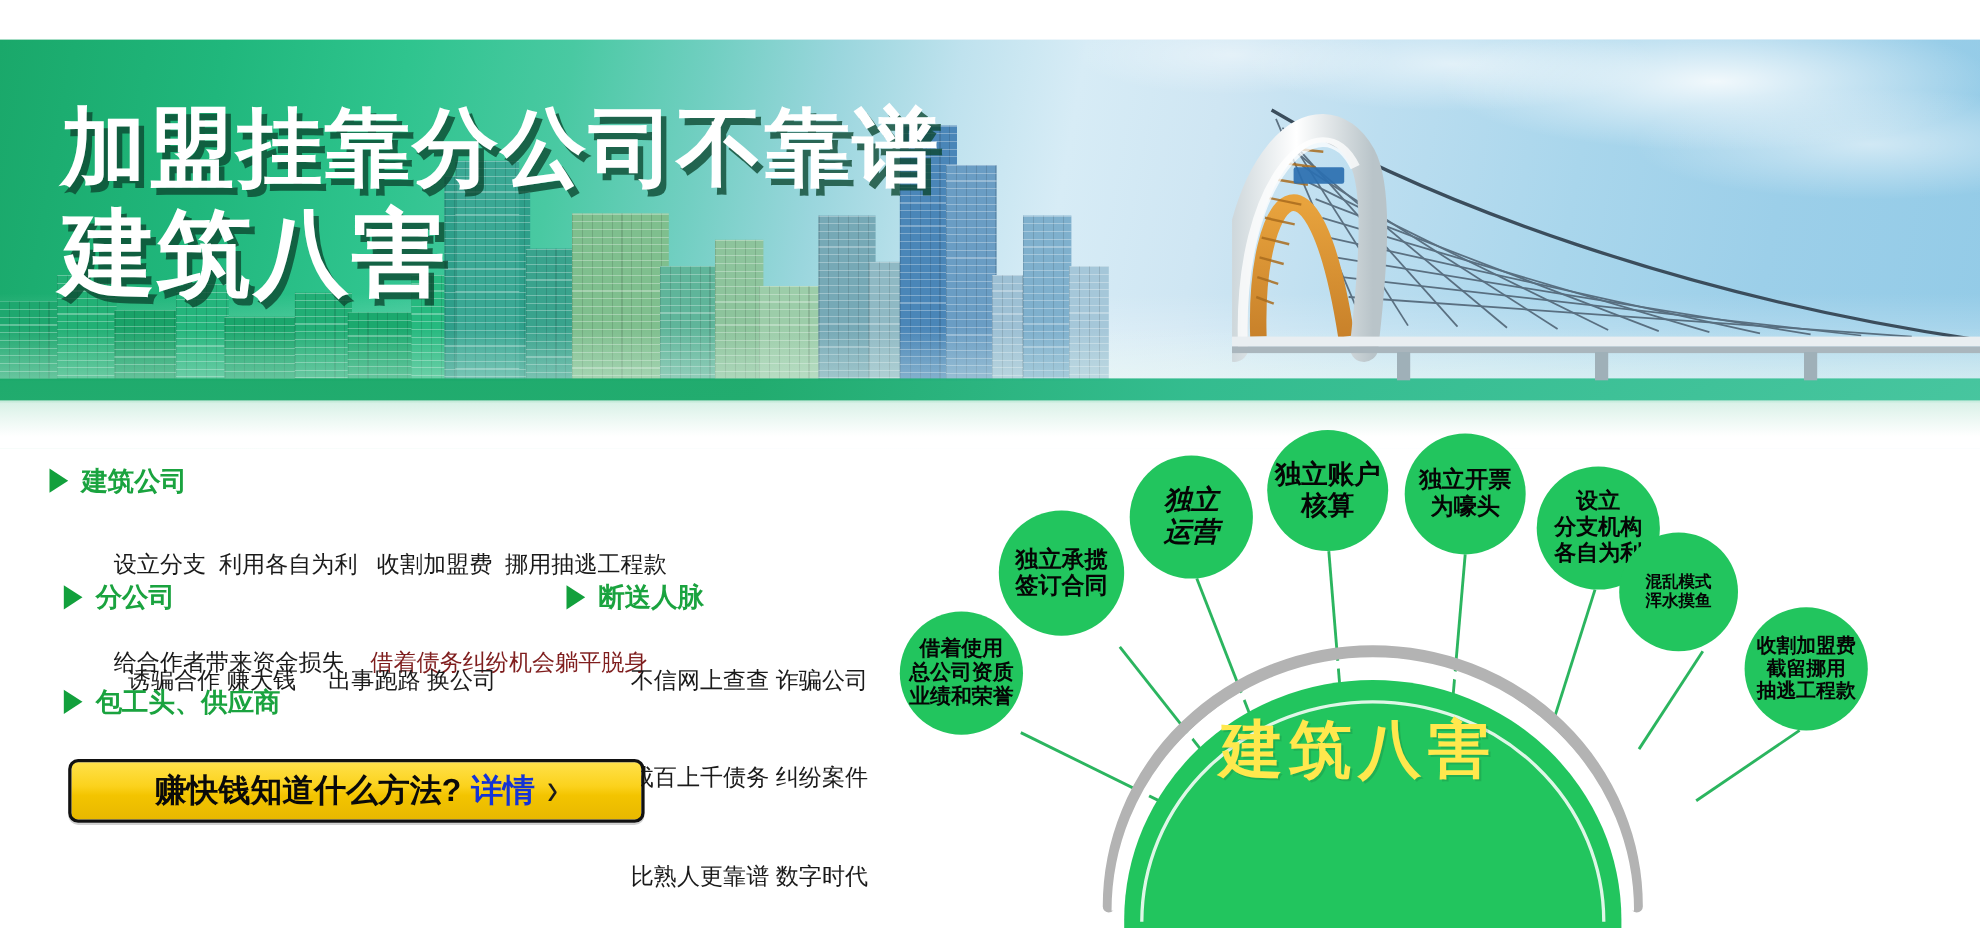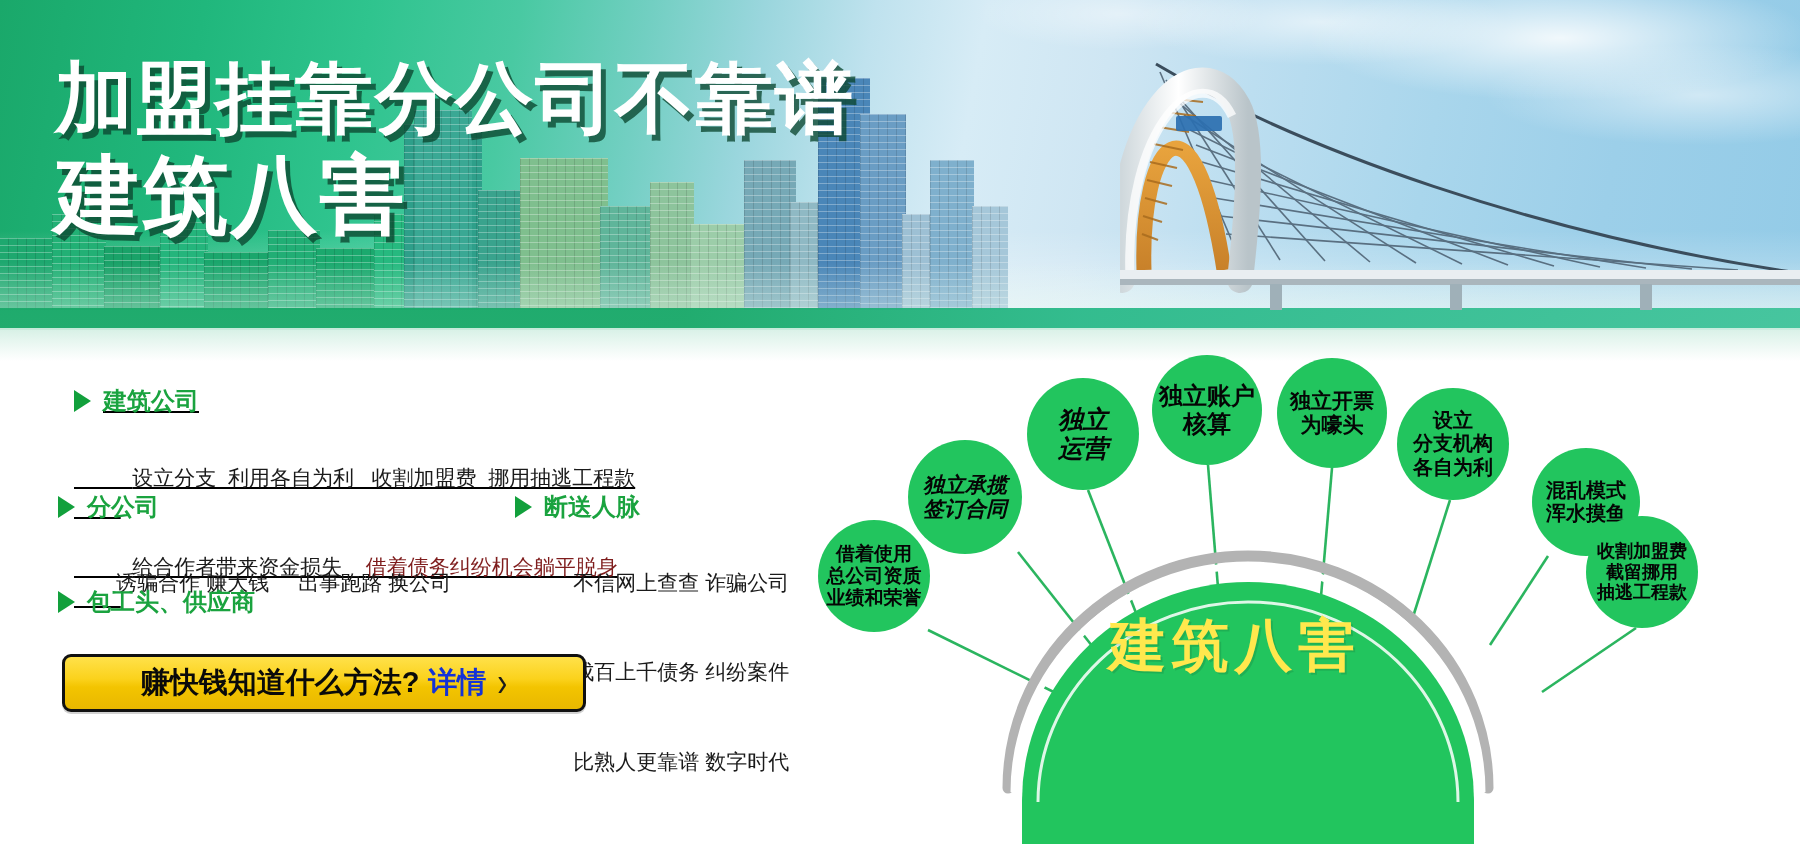--- a/index.html
+++ b/index.html
@@ -1,19 +1,19 @@
 <!DOCTYPE html>
 <html><head>
 <meta charset="utf-8">
 <style>
   * { margin:0; padding:0; box-sizing:border-box; }
   html,body { width:1800px; height:844px; overflow:hidden; background:#fff; }
   body { font-family:"Liberation Sans","DejaVu Sans",sans-serif; }
 
-  .page { position:relative; width:1800px; height:616px; background:#ffffff; }
+  .page { position:relative; width:1800px; height:616px; background:#ffffff;margin-top:36px; }
 
   
   .hero {
     position:absolute; left:0; top:0; width:1800px; height:372px;
     overflow:hidden;
     background:
       linear-gradient(180deg, rgba(255,255,255,0) 62%, rgba(255,255,255,0.55) 88%, rgba(255,255,255,0.95) 100%),
       linear-gradient(100deg,
         #1aa86a 0%,
         #20b77c 11%,
@@ -87,21 +87,21 @@
   .tri {
     width:0;height:0;
     border-left:17px solid #12a03c;
     border-top:11px solid transparent;
     border-bottom:11px solid transparent;
     display:inline-block;
   }
   .body-line { font-size:21px; color:#1a1a1a; line-height:1.42; white-space:pre; }
   .body-line .gr { color:#7f1d1d; }
 
-  #blk-construction { position:absolute; left:74px; top:9px;text-decoration:underline; }
+  #blk-construction { position:absolute; left:45px; top:9px; }
   #blk-construction .lines { margin-top:16px; }
 
   #blk-branch { position:absolute; left:58px; top:115px; }
   #blk-branch .lines { margin-top:15px; }
 
   #blk-contractor { position:absolute; left:58px; top:210px; }
   #blk-contractor .lines { margin-top:15px; }
 
   #blk-digital { position:absolute; left:515px; top:115px; }
   #blk-digital .lines { margin-top:15px; }
@@ -374,32 +374,32 @@
 
         <path d="M222 460 A 226 218 0 0 1 674 460 L 674 504 L 222 504 Z" fill="#22c55e"></path>
 
         <path d="M238 462 A 210 200 0 0 1 658 462" fill="none" stroke="#ffffff" stroke-width="3" opacity=".85"></path>
       </svg>
     </div>
 
     <div class="bub" style="left:18px;top:180px;width:112px;height:112px;font-size:19px;">借着使用
 总公司资质
 业绩和荣誉</div>
-    <div class="bub" style="left:108px;top:100px;width:114px;height:114px;font-size:21px;font-style:italic;">独立承揽
+    <div class="bub" style="left:108px;top:88px;width:114px;height:114px;font-size:21px;">独立承揽
 签订合同</div>
     <div class="bub" style="left:227px;top:38px;width:112px;height:112px;font-size:25px;font-style:italic;">独立
 运营</div>
     <div class="bub" style="left:352px;top:15px;width:110px;height:110px;font-size:24px;">独立账户
 核算</div>
     <div class="bub" style="left:597px;top:48px;width:112px;height:112px;font-size:20px;">设立
 分支机构
 各自为利</div>
     <div class="bub" style="left:477px;top:18px;width:110px;height:110px;font-size:21px;">独立开票
 为嚎头</div>
-    <div class="bub" style="left:732px;top:108px;width:108px;height:108px;font-size:20px;">混乱模式
+    <div class="bub" style="left:672px;top:108px;width:108px;height:108px;font-size:15px;">混乱模式
 浑水摸鱼</div>
     <div class="bub" style="left:786px;top:176px;width:112px;height:112px;font-size:18px;">收割加盟费
 截留挪用
 抽逃工程款</div>
 
     <div class="dome-label">建筑八害</div>
   </div>
 
 </div>
 

